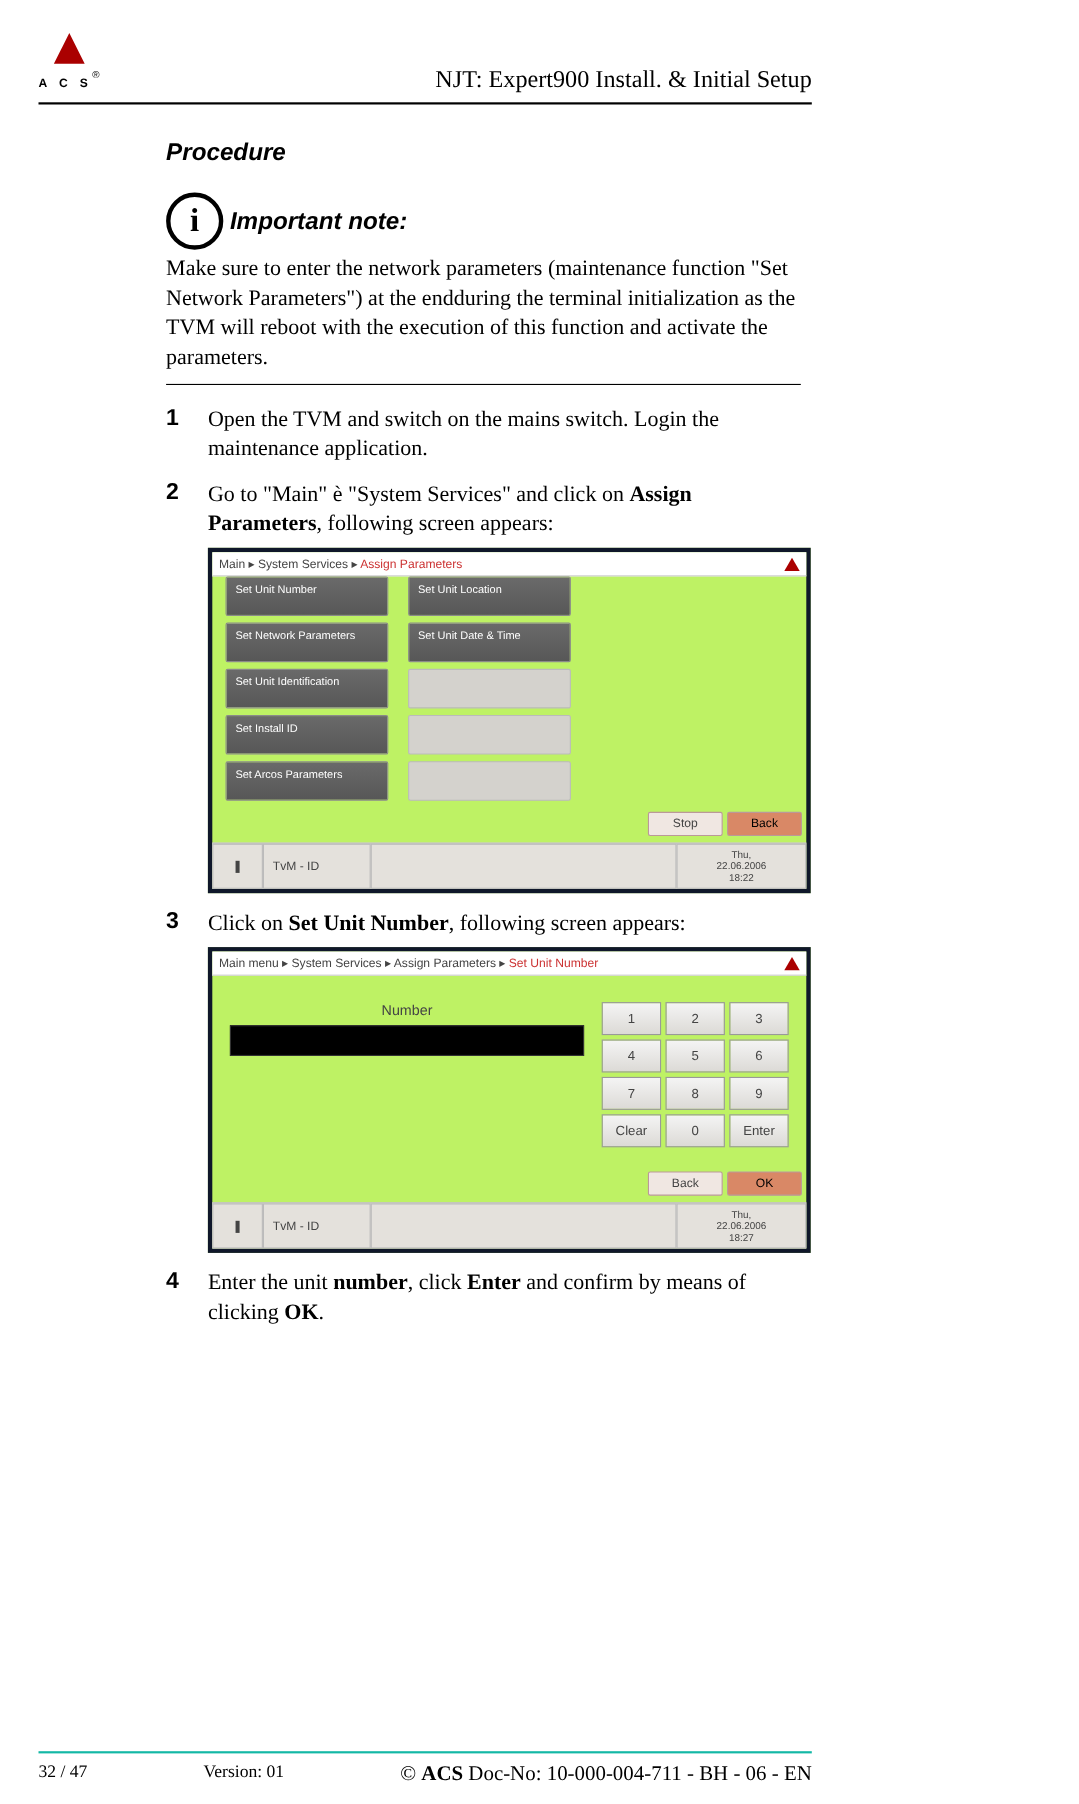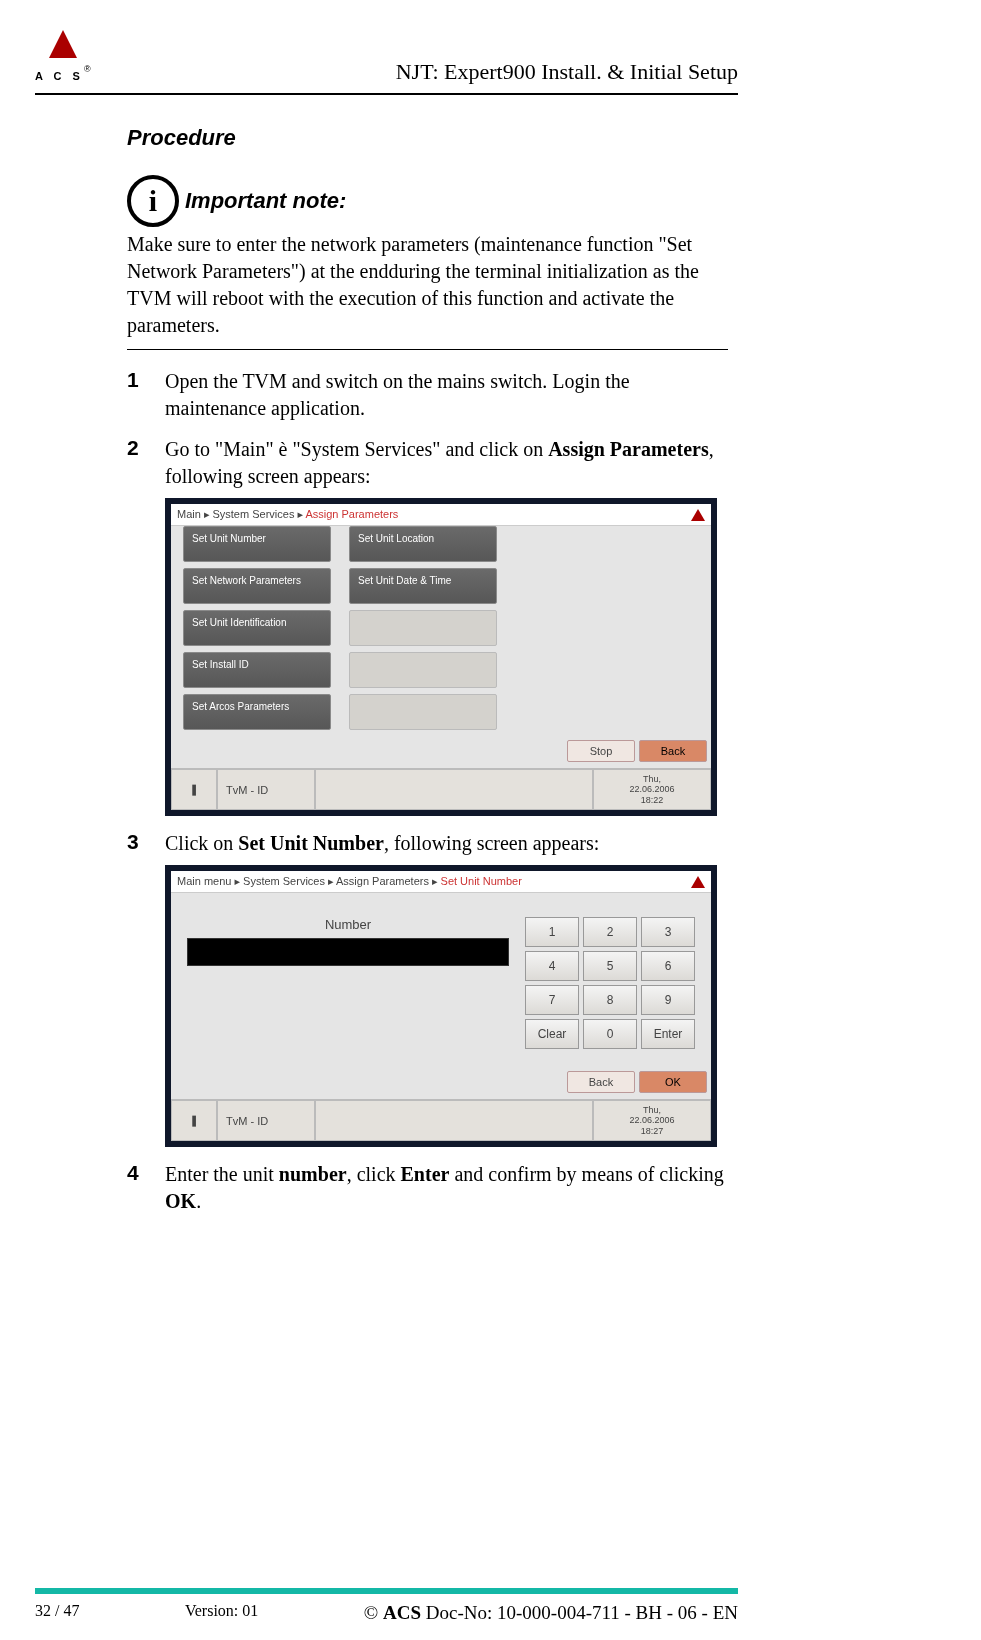--- a/index.html
+++ b/index.html
@@ -3,31 +3,31 @@
 <meta charset="utf-8">
 <style>
   body{margin:0;font-family:"Times New Roman",serif;color:#000;background:#fff;font-size:20px;line-height:1.35}
   .page{width:788px;min-height:1640px;position:relative;padding:30px 50px 0 35px;box-sizing:border-box}
   .hdr{display:flex;align-items:flex-end;justify-content:space-between;border-bottom:2px solid #000;padding-bottom:6px;margin-bottom:30px}
   .logo{display:flex;flex-direction:column;align-items:center;gap:2px}
   .logo-tri{width:0;height:0;border-left:14px solid transparent;border-right:14px solid transparent;border-bottom:28px solid #a00}
   .logo-txt{font:11px Arial,sans-serif;letter-spacing:4px;font-weight:bold}
   .logo-r{font:9px Arial;vertical-align:super}
   .hdr-title{font-size:22px}
-  .content{margin-left:92px;margin-right:10px}
+  .content{margin-left:116px;margin-right:10px}
   h2.proc{font:italic bold 22px Arial,sans-serif;margin:0 0 24px 0}
   .note-row{display:flex;align-items:center;gap:6px;margin-bottom:4px}
   .info-icon{width:44px;height:44px;border:4px solid #000;border-radius:50%;display:flex;align-items:center;justify-content:center;font:bold 30px Arial;font-family:Georgia,serif}
   .note-lbl{font:italic bold 22px Arial,sans-serif}
   .note-body{border-bottom:1.5px solid #000;padding-bottom:10px;margin-bottom:18px}
   ol.steps{list-style:none;padding:0;margin:0}
   ol.steps>li{display:flex;gap:18px;margin-bottom:14px}
   .num{font:bold 21px Arial,sans-serif;min-width:20px}
   .step-body{flex:1}
-  .shot{border:6px solid #0f172a;background:#e5e5e5;font:11px Arial,sans-serif;color:#444;margin-top:8px;width:540px}
+  .shot{border:4px solid #0f172a;background:#bef264;font:11px Arial,sans-serif;color:#444;margin-top:8px;width:540px}
   .crumb{background:#fff;padding:4px 6px;border-bottom:1px solid #ccc;display:flex;justify-content:space-between;align-items:center}
   .crumb .red{color:#c33}
   .tiny-tri{display:inline-block;width:0;height:0;border-left:7px solid transparent;border-right:7px solid transparent;border-bottom:12px solid #a00}
   .alarm-bar{text-align:center;color:#2a8f6a;font-size:18px;padding:24px 0 28px}
   .btn-grid{display:flex;gap:18px;padding:0 12px}
   .btn-col{display:flex;flex-direction:column;gap:6px}
   .sbtn{background:linear-gradient(#6a6a6a,#575757);color:#fff;border:1px solid #8a8a8a;border-radius:2px;padding:6px 8px;width:130px;min-height:22px;font-size:10px;text-align:left}
   .sbtn.gray{background:#d4d2cd;border:1px solid #bbb}
   .ctrl-row{display:flex;justify-content:flex-end;gap:4px;padding:10px 4px 6px}
   .cbtn{border:1px solid #b99;border-radius:2px;padding:4px 10px;font-size:11px;min-width:46px;text-align:center}
@@ -39,21 +39,21 @@
   .status .id{width:80px}
   .status .gap{flex:1}
   .status .ts{width:100px;flex-direction:column;justify-content:center;text-align:center;font-size:9px;line-height:1.15}
   
   .shot2 .upper{display:flex;gap:16px;padding:24px 16px 12px;align-items:flex-start}
   .num-area{flex:1}
   .num-label{text-align:center;margin-bottom:6px;font-size:13px}
   .num-box{height:26px;background:#000;border:1px solid #333}
   .keypad{display:grid;grid-template-columns:repeat(3,54px);grid-auto-rows:30px;gap:4px}
   .key{border:1px solid #999;background:linear-gradient(#f4f4f4,#dcdad6);display:flex;align-items:center;justify-content:center;font-size:12px}
-  .ftr{position:absolute;bottom:14px;left:35px;right:50px;border-top:6px solid #14b8a6;padding-top:6px;display:flex;justify-content:space-between;font-size:16px}
+  .ftr{position:absolute;bottom:14px;left:35px;right:50px;border-top:2px solid #14b8a6;padding-top:6px;display:flex;justify-content:space-between;font-size:16px}
   .ftr .docno{font-size:19px}
   b.inner{font-weight:bold}
 </style>
 </head>
 <body>
 
 <div class="page">
   <div class="hdr">
     <div class="logo">
       <div class="logo-tri"></div>

